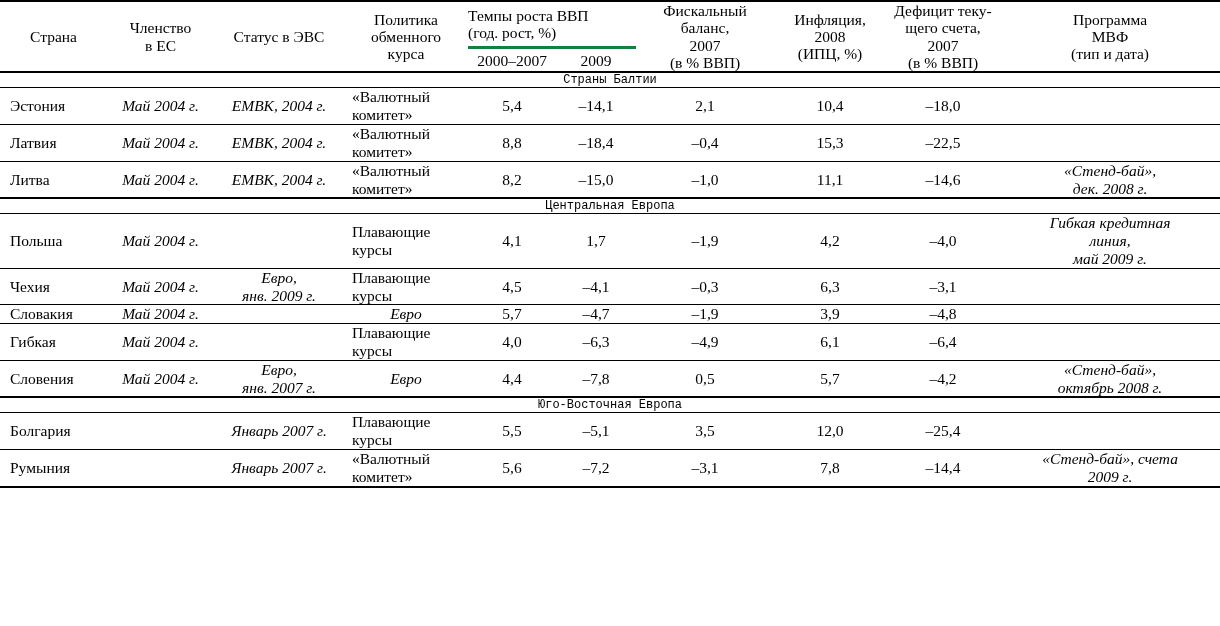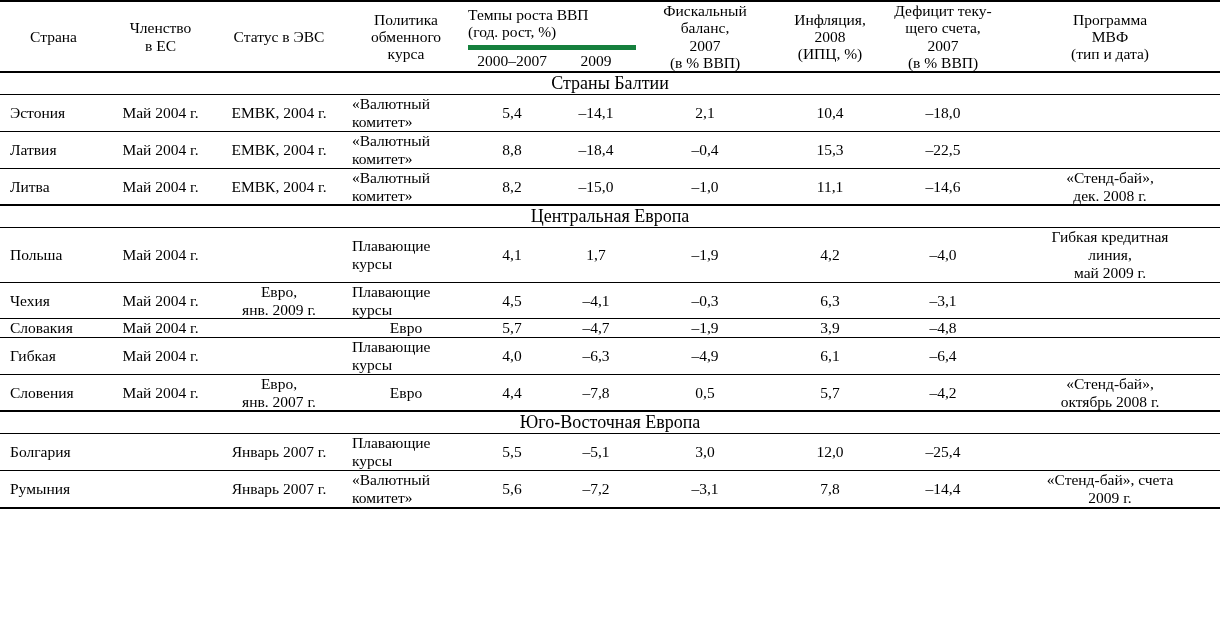--- a/index.html
+++ b/index.html
@@ -40,45 +40,46 @@
   .hdr {
     text-align: center;
     line-height: 1.12;
     padding: 4px 4px;
   }
   .hdr-main {
     padding-top: 6px;
     padding-bottom: 4px;
   }
   .sub-line {
-    border-top: 5px solid #15803d;
+    border-top: 3px solid #15803d;
   }
   .gdp-top {
     text-align: left;
     line-height: 1.12;
     padding: 6px 4px 3px 4px;
   }
   .gdp-sub {
     text-align: center;
     padding: 3px 4px 4px 4px;
     line-height: 1.12;
   }
   
   .group-row td {
     text-align: center;
     padding: 6px 0 7px 0;
-    font-size: 18px;
+    font-size: 12px;
+    font-family: Liberation Mono, monospace;
   }
   
   .data-row td {
     padding: 7px 5px;
     line-height: 1.15;
   }
   .c-country { text-align: left; padding-left: 10px !important; }
-  .c-center { text-align: center; }
+  .c-center { text-align: center; font-style: italic; }
   .c-num { text-align: center; }
   .small-wrap { line-height: 1.15; }
 </style>
 </head>
 <body>
 
 <div id="sheet">
 <table class="stats">
   <colgroup>
     <col style="width:107px">
@@ -308,21 +309,21 @@
   <tr class="data-row rule-thin">
     <td class="c-country">Болгария</td>
     <td class="c-center"></td>
     <td class="c-center">Январь 2007 г.</td>
     <td class="small-wrap" style="text-align:left;padding-left:8px;">
       <div>Плавающие</div>
       <div>курсы</div>
     </td>
     <td class="c-num">5,5</td>
     <td class="c-num">–5,1</td>
-    <td class="c-num">3,0</td>
+    <td class="c-num">3,5</td>
     <td class="c-num">12,0</td>
     <td class="c-num">–25,4</td>
     <td class="c-center">
       <div></div>
     </td>
   </tr>
 
   <tr class="data-row rule-thin rule-bottom">
     <td class="c-country">Румыния</td>
     <td class="c-center"></td>

